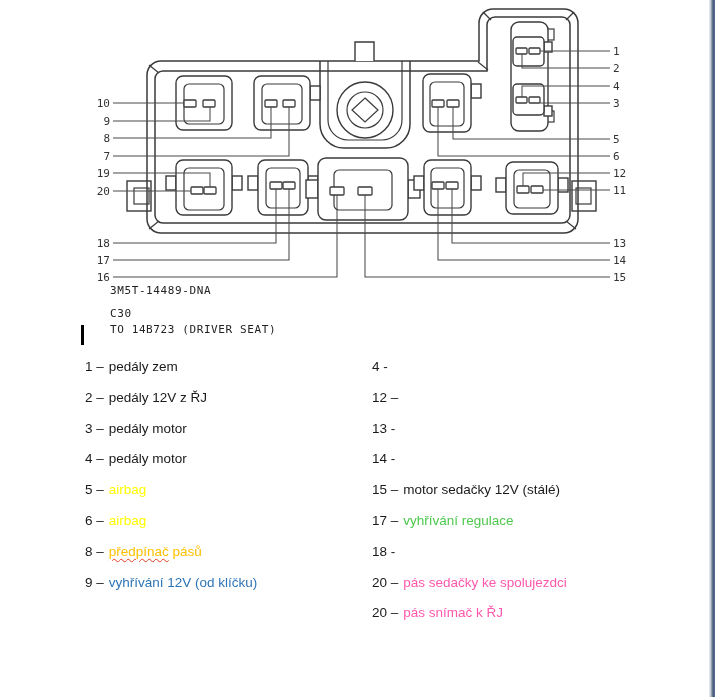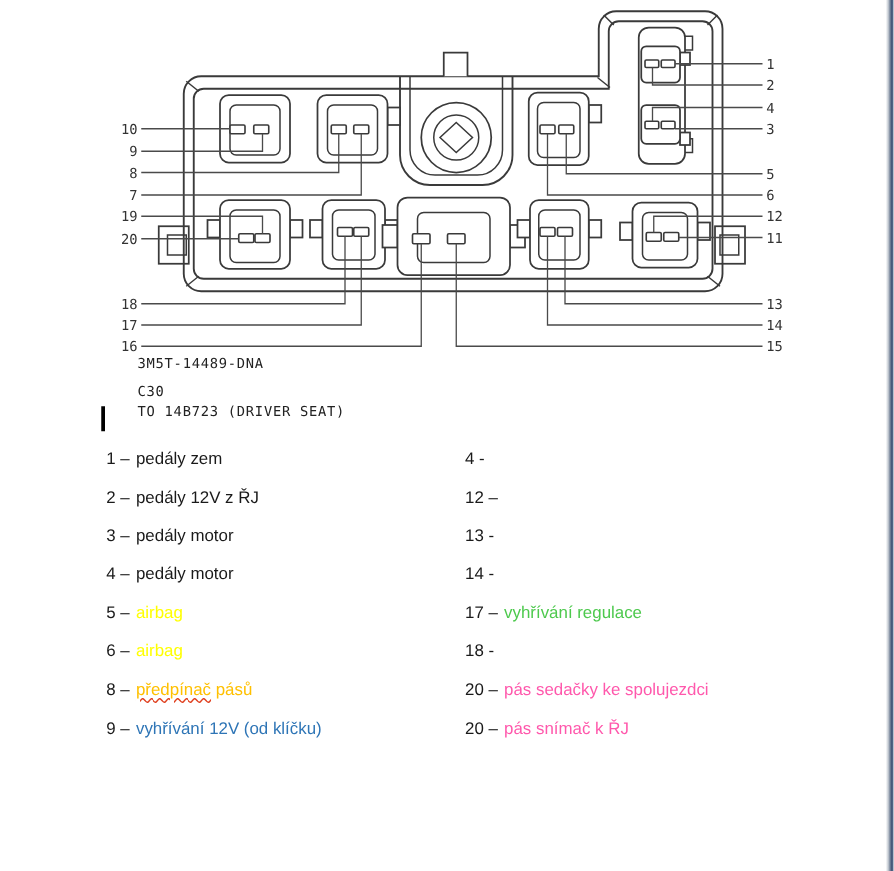--- a/index.html
+++ b/index.html
@@ -204,20 +204,21 @@
       <div class="lrow"><span class="lnum">5 –</span><span class="lsq" style="color: rgb(255, 255, 0);"></span><span class="ltxt" style="color: rgb(255, 255, 0);">airbag</span></div>
       <div class="lrow"><span class="lnum">6 –</span><span class="lsq" style="color: rgb(255, 255, 0);"></span><span class="ltxt" style="color: rgb(255, 255, 0);">airbag</span></div>
       <div class="lrow"><span class="lnum">8 –</span><span class="lsq" style="color: rgb(255, 192, 0);">předpínač</span><span class="ltxt" style="color: rgb(255, 192, 0);"> pásů</span></div>
       <div class="lrow"><span class="lnum">9 –</span><span class="lsq" style="color: rgb(46, 117, 182);"></span><span class="ltxt" style="color: rgb(46, 117, 182); margin-top: 36px;">vyhřívání 12V (od klíčku)</span></div>
     </div>
     <div class="col right">
       <div class="lrow"><span class="lnum">4 -</span><span class="ltxt" style="color: rgb(26, 26, 26);"></span></div>
       <div class="lrow"><span class="lnum">12 –</span><span class="ltxt" style="color: rgb(26, 26, 26);"></span></div>
       <div class="lrow"><span class="lnum">13 -</span><span class="ltxt" style="color: rgb(26, 26, 26);"></span></div>
       <div class="lrow"><span class="lnum">14 -</span><span class="ltxt" style="color: rgb(26, 26, 26);"></span></div>
+      <div class="lrow"><span class="lnum">15 –</span><span class="ltxt" style="color: rgb(26, 26, 26);">motor sedačky 12V (stálé)</span></div>
       <div class="lrow"><span class="lnum">17 –</span><span class="ltxt" style="color: rgb(77, 201, 77);">vyhřívání regulace</span></div>
       <div class="lrow"><span class="lnum">18 -</span><span class="ltxt" style="color: rgb(26, 26, 26);"></span></div>
       <div class="lrow"><span class="lnum">20 –</span><span class="ltxt" style="color: rgb(255, 88, 172);">pás sedačky ke spolujezdci</span></div>
       <div class="lrow"><span class="lnum">20 –</span><span class="ltxt" style="color: rgb(255, 88, 172);">pás snímač k ŘJ</span></div>
     </div>
   </div>
 
   <div class="win-edge"></div>
 </div>
 

